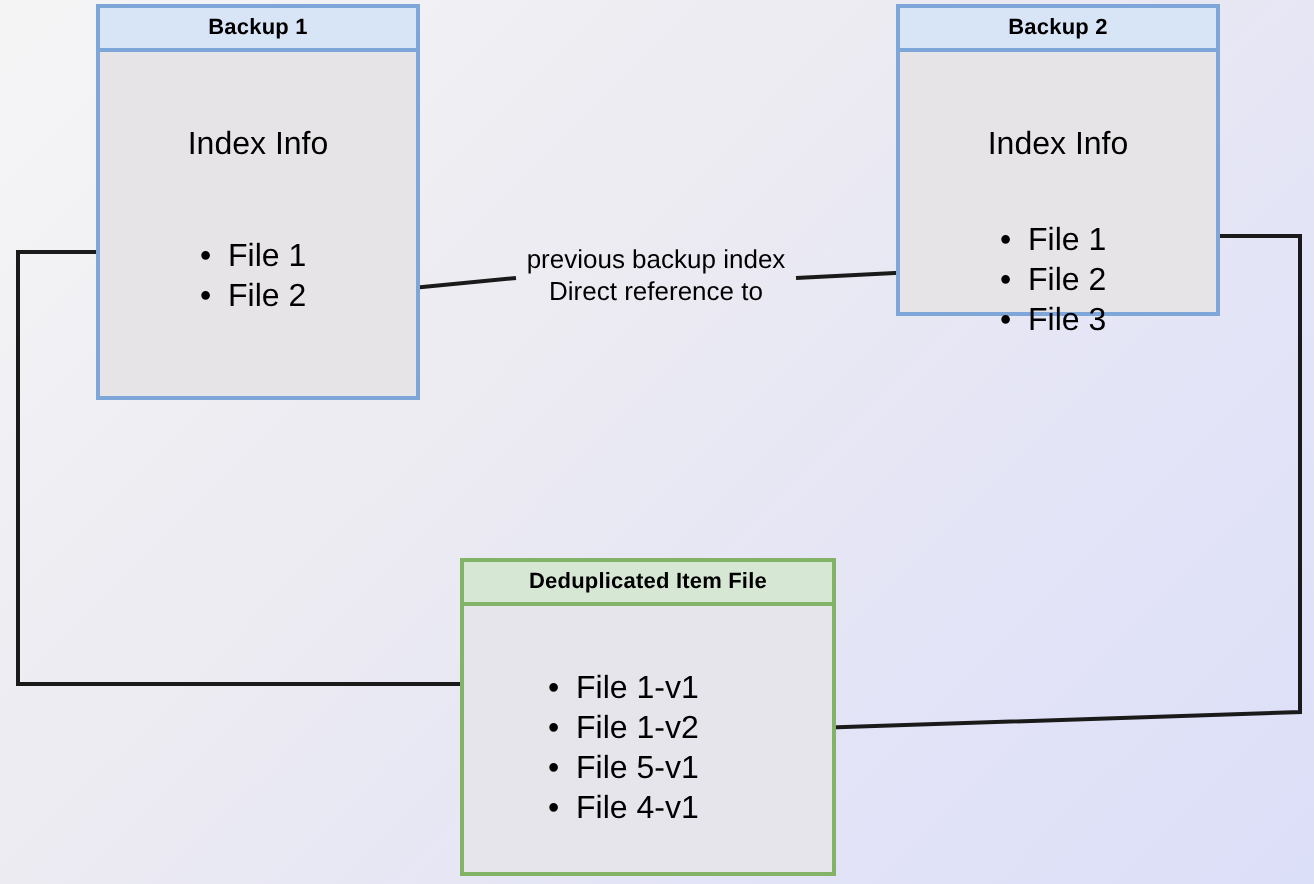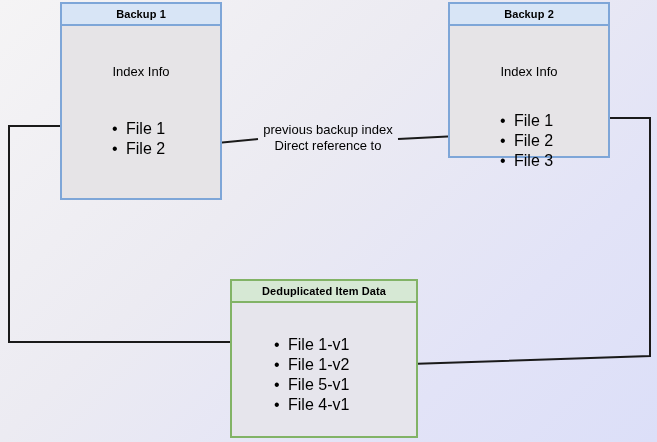--- a/index.html
+++ b/index.html
@@ -65,21 +65,21 @@
     border-bottom: 2px solid #82b366;
     height: 22px;
   }
   .node-green .node-body { background: #e6e5ec; }
 
   .index-title {
     position: absolute;
     left: 0;
     right: 0;
     text-align: center;
-    font-size: 13px;
+    font-size: 16px;
     color: #000;
   }
 
   .bullets {
     position: absolute;
     margin: 0;
     padding: 0;
     list-style: none;
   }
   .bullets li {
@@ -122,21 +122,21 @@
 
     <path d="M 92,126 L 9,126 L 9,342 L 268,342" fill="none" stroke="#1a1a1a" stroke-width="2" marker-end="url(#arrowhead)"></path>
 
     <path d="M 578,118 L 650,118 L 650,356 L 379,365" fill="none" stroke="#1a1a1a" stroke-width="2" marker-end="url(#arrowhead)"></path>
 
     <path d="M 497,134 L 398,139" fill="none" stroke="#1a1a1a" stroke-width="2"></path>
 
     <path d="M 258,139 L 165,148" fill="none" stroke="#1a1a1a" stroke-width="2" marker-end="url(#arrowhead)"></path>
   </svg>
 
-  <div class="node node-blue" style="left:48px; top:2px; width:162px; height:198px;margin-left:12px;">
+  <div class="node node-blue" style="left:48px; top:2px; width:162px; height:198px;">
     <div class="node-header">Backup 1</div>
     <div class="node-body">
       <div class="index-title" style="top:38px;">Index Info</div>
       <ul class="bullets" style="left:50px; top:93px;">
         <li>File 1</li>
         <li>File 2</li>
       </ul>
     </div>
   </div>
 
@@ -146,21 +146,21 @@
       <div class="index-title" style="top:38px;">Index Info</div>
       <ul class="bullets" style="left:50px; top:85px;">
         <li>File 1</li>
         <li>File 2</li>
         <li>File 3</li>
       </ul>
     </div>
   </div>
 
   <div class="node node-green" style="left:230px; top:279px; width:188px; height:159px;">
-    <div class="node-header">Deduplicated Item Data</div>
+    <div class="node-header">Deduplicated Item File</div>
     <div class="node-body">
       <ul class="bullets" style="left:42px; top:32px;">
         <li>File 1-v1</li>
         <li>File 1-v2</li>
         <li>File 5-v1</li>
         <li>File 4-v1</li>
       </ul>
     </div>
   </div>
 

